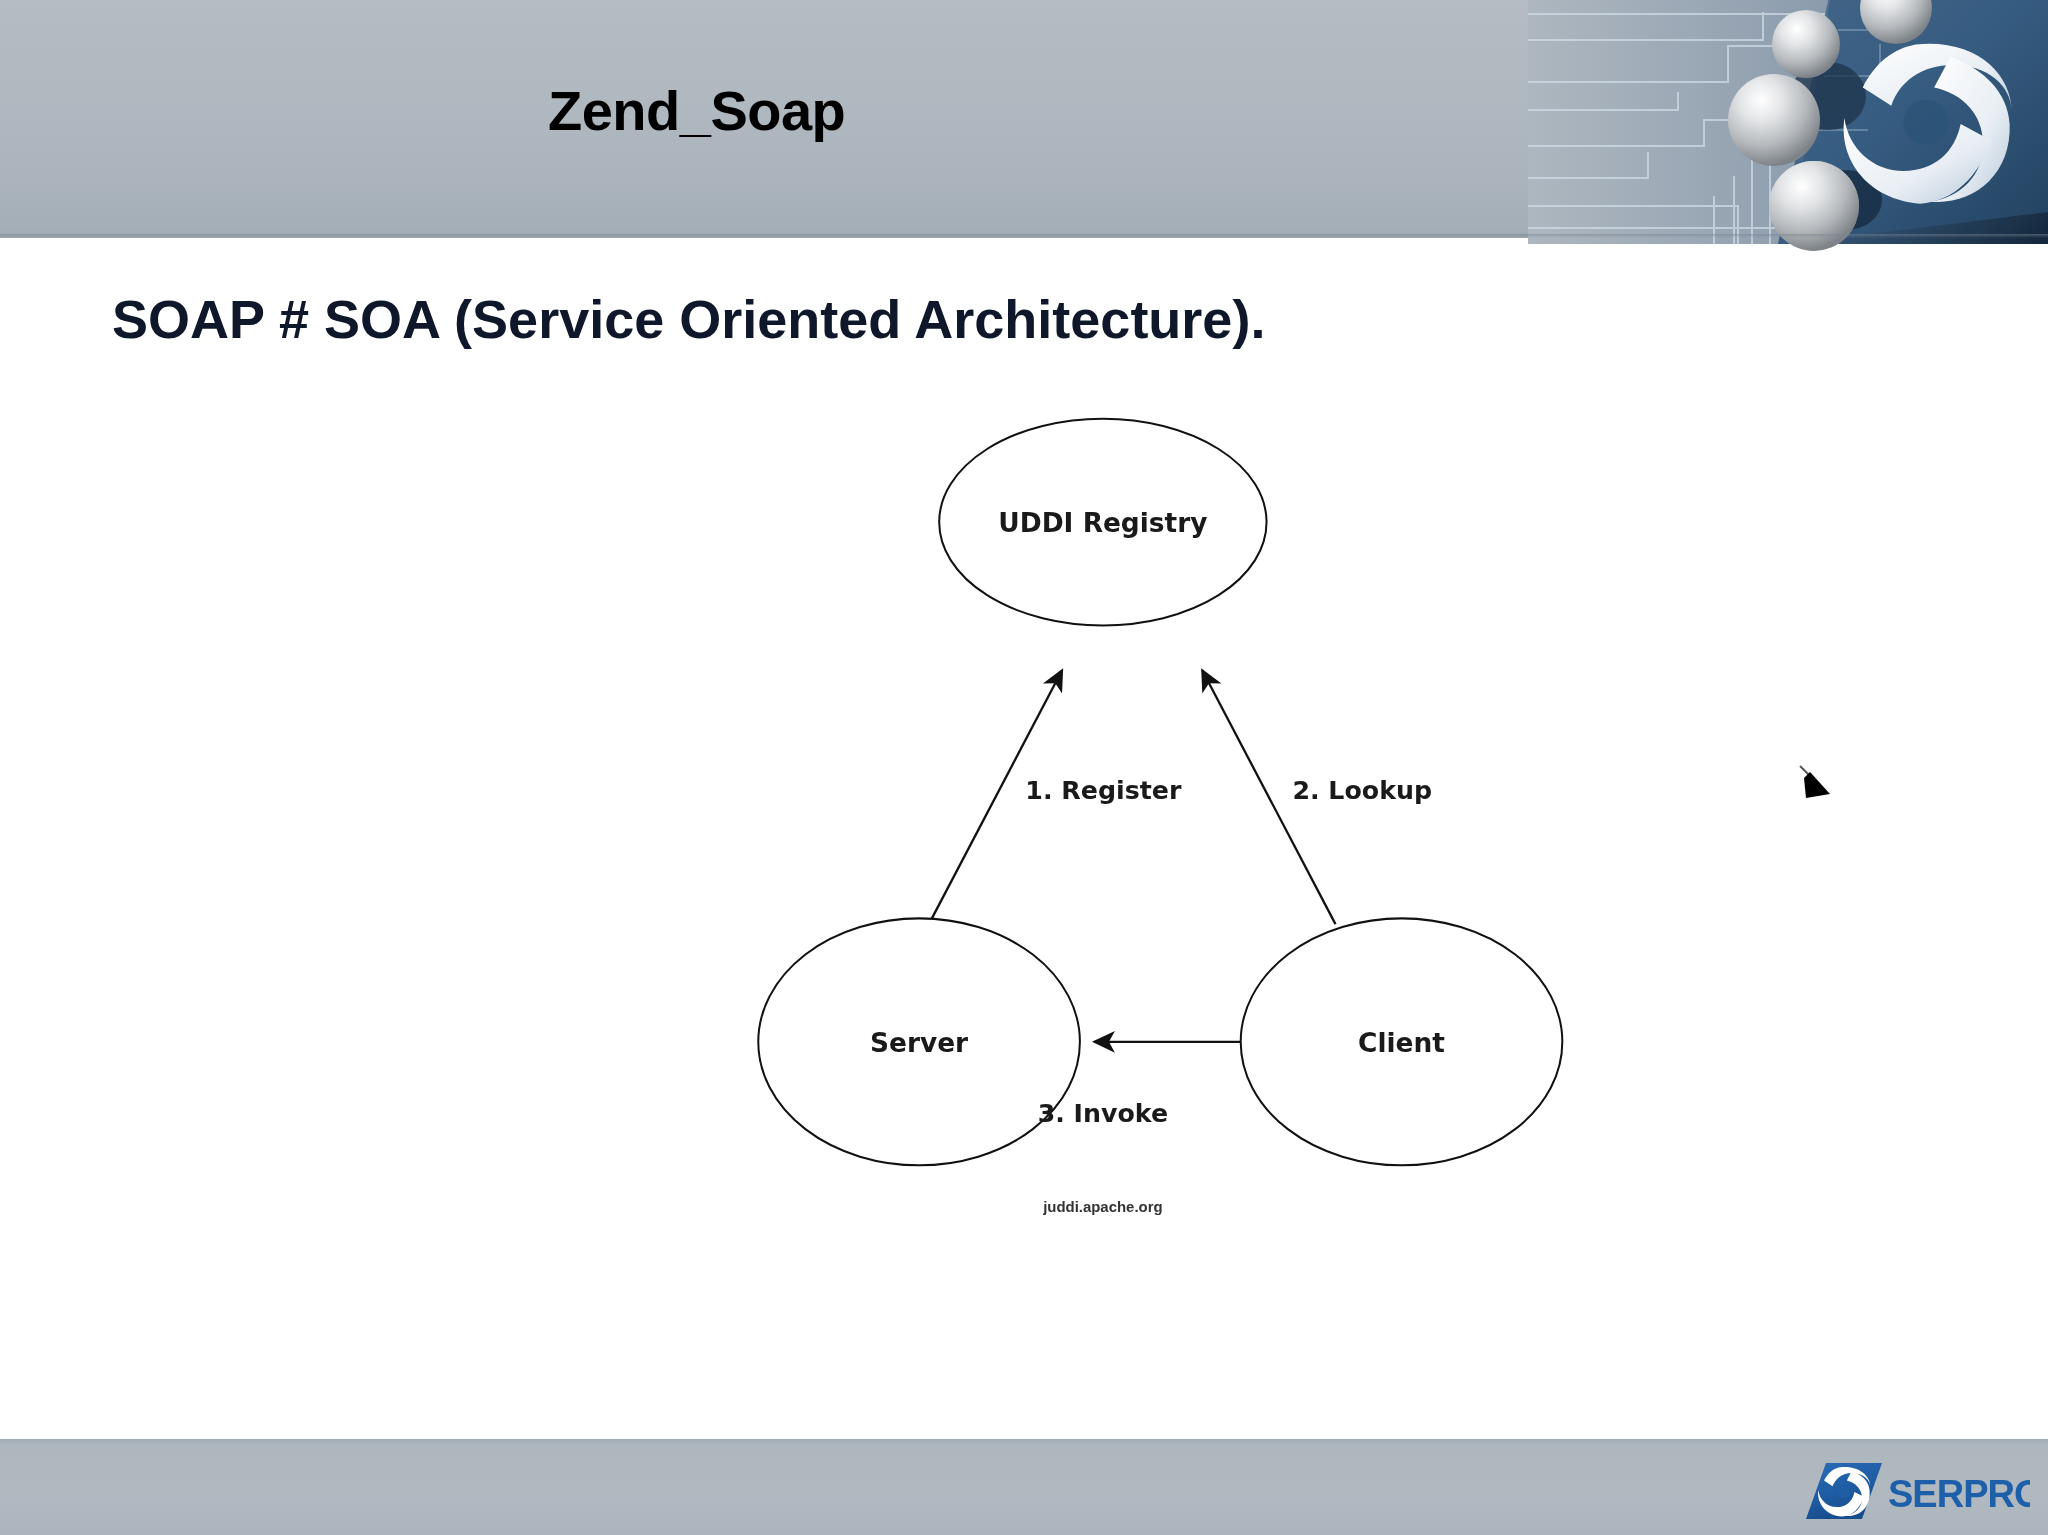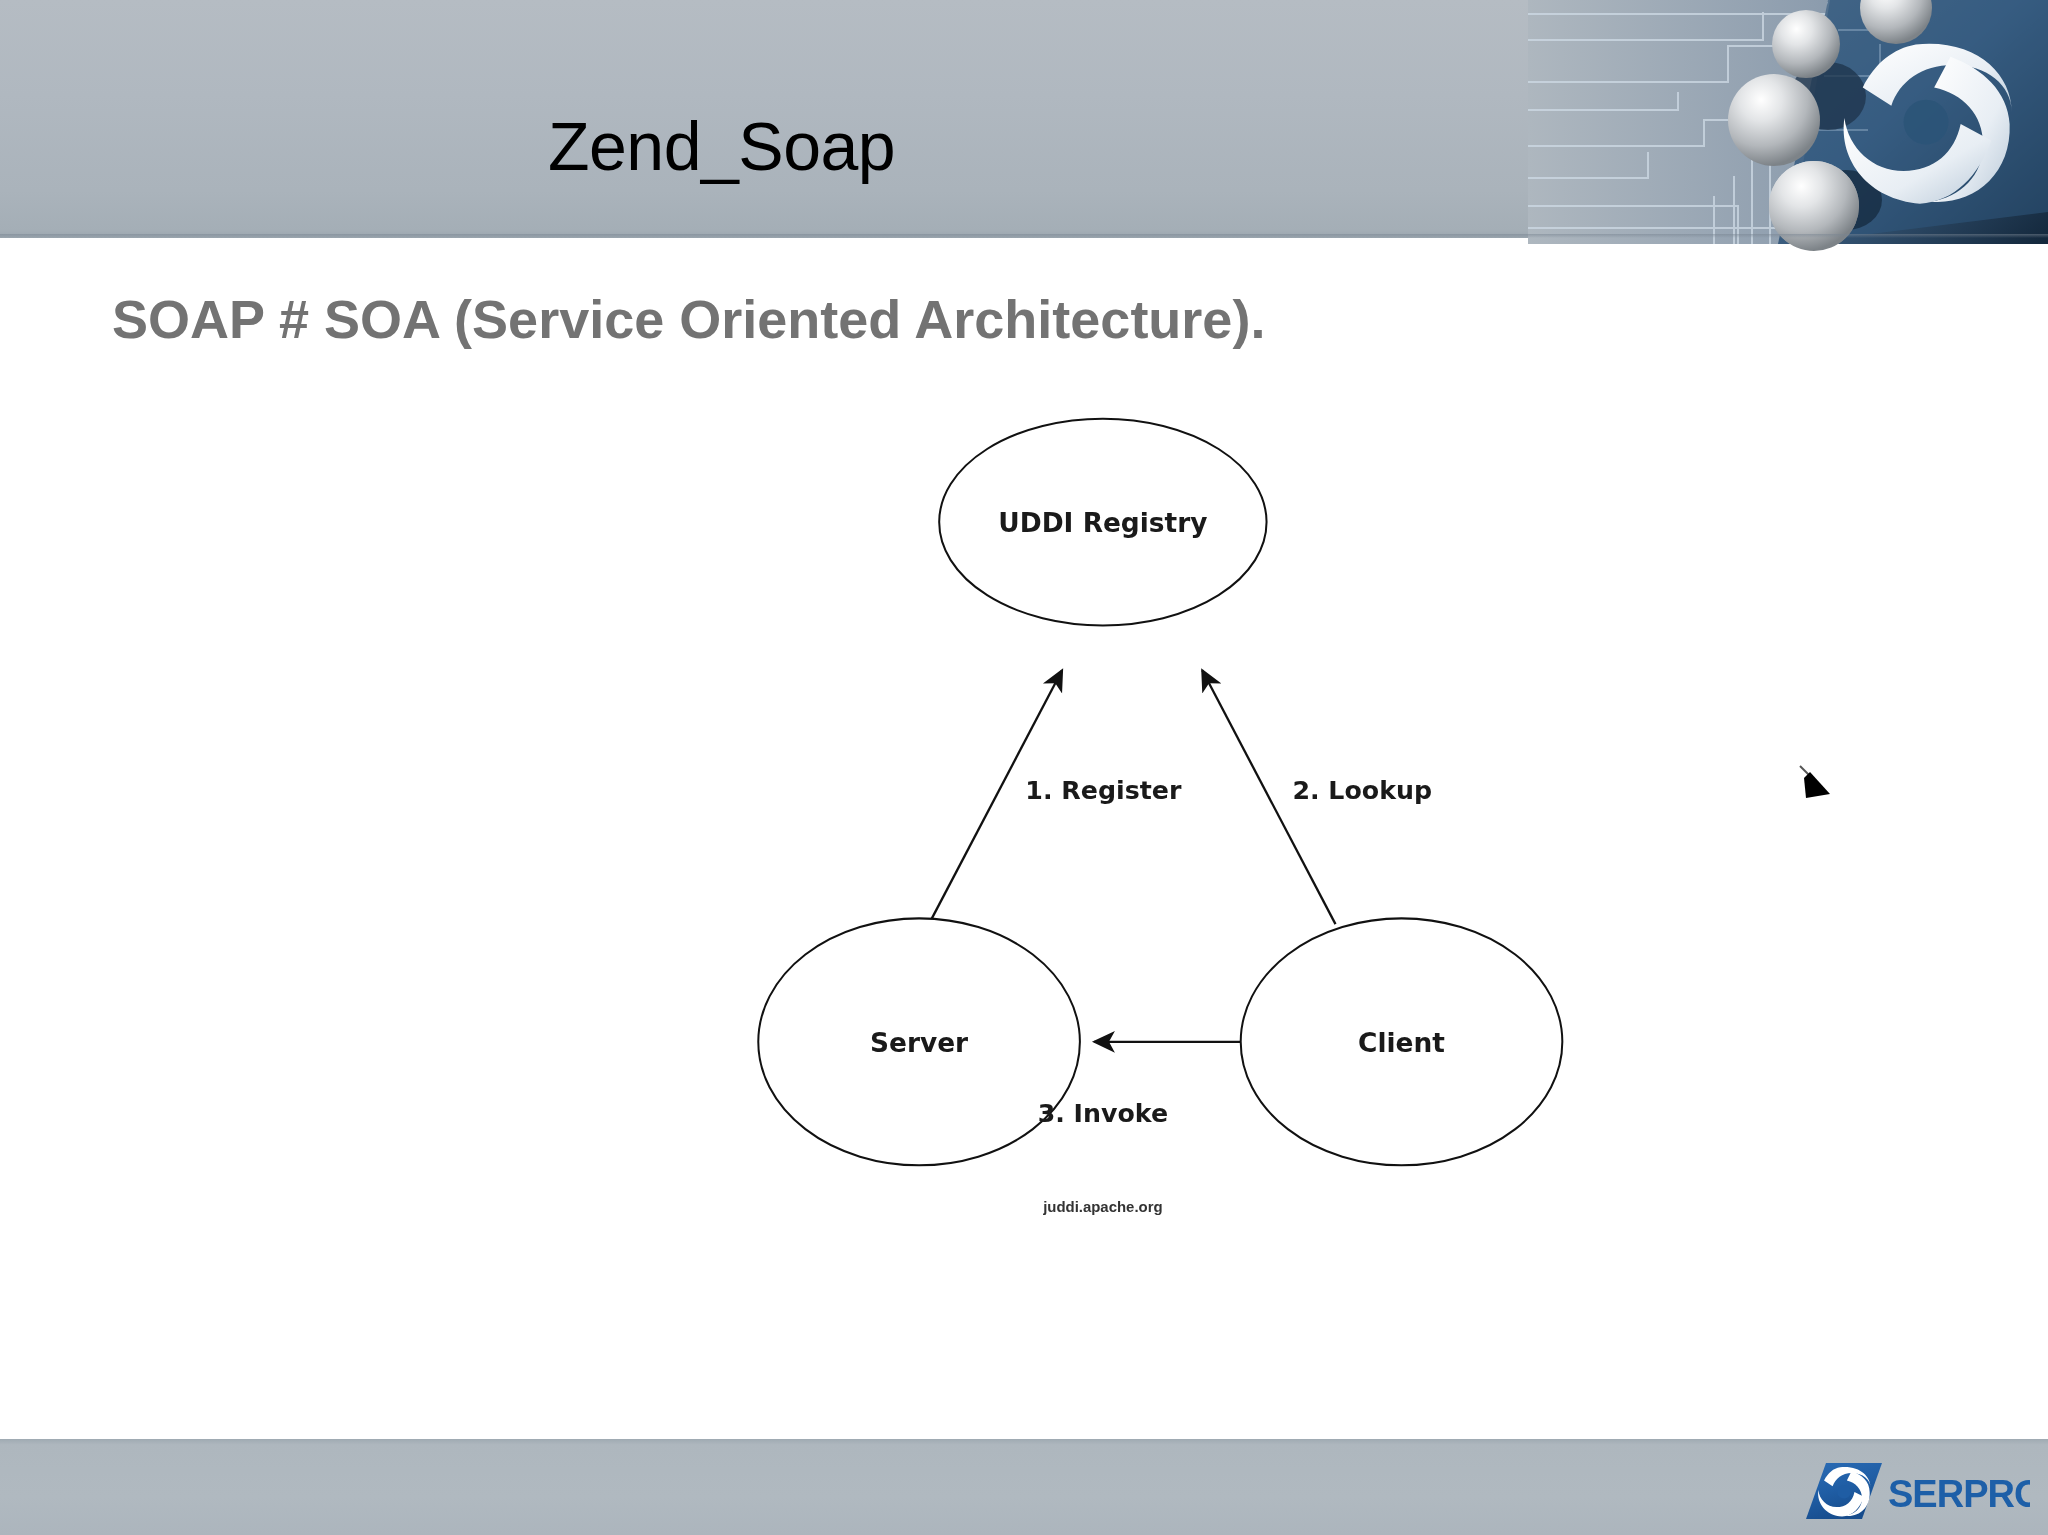--- a/index.html
+++ b/index.html
@@ -41,47 +41,46 @@
     position: absolute;
     left: 0; right: 0; bottom: 0;
     height: 4px;
     background: linear-gradient(to bottom, rgba(120,132,145,.55), rgba(255,255,255,0));
   }
 
   .header-title {
     position: absolute;
     left: 548px;
     top: 78px;
-    font-size: 68px;
-    font-weight: normal;
+    font-size: 56px;
+    font-weight: bold;
     color: #000000;
     letter-spacing: -0.5px;
     white-space: nowrap;
     font-family: "Liberation Sans", sans-serif;
-    margin-top: 29px;
   }
 
   
   .header-art {
     position: absolute;
     right: 0;
     top: 0;
     width: 520px;
     height: 260px;
     overflow: hidden;
   }
 
   
   .subtitle {
     position: absolute;
     left: 112px;
     top: 288px;
     font-size: 54px;
     font-weight: bold;
-    color: #737373;
+    color: #0f172a;
     white-space: nowrap;
     font-family: "Liberation Sans", sans-serif;
   }
 
   
   .diagram {
     position: absolute;
     left: 450px;
     top: 390px;
     width: 1300px;

